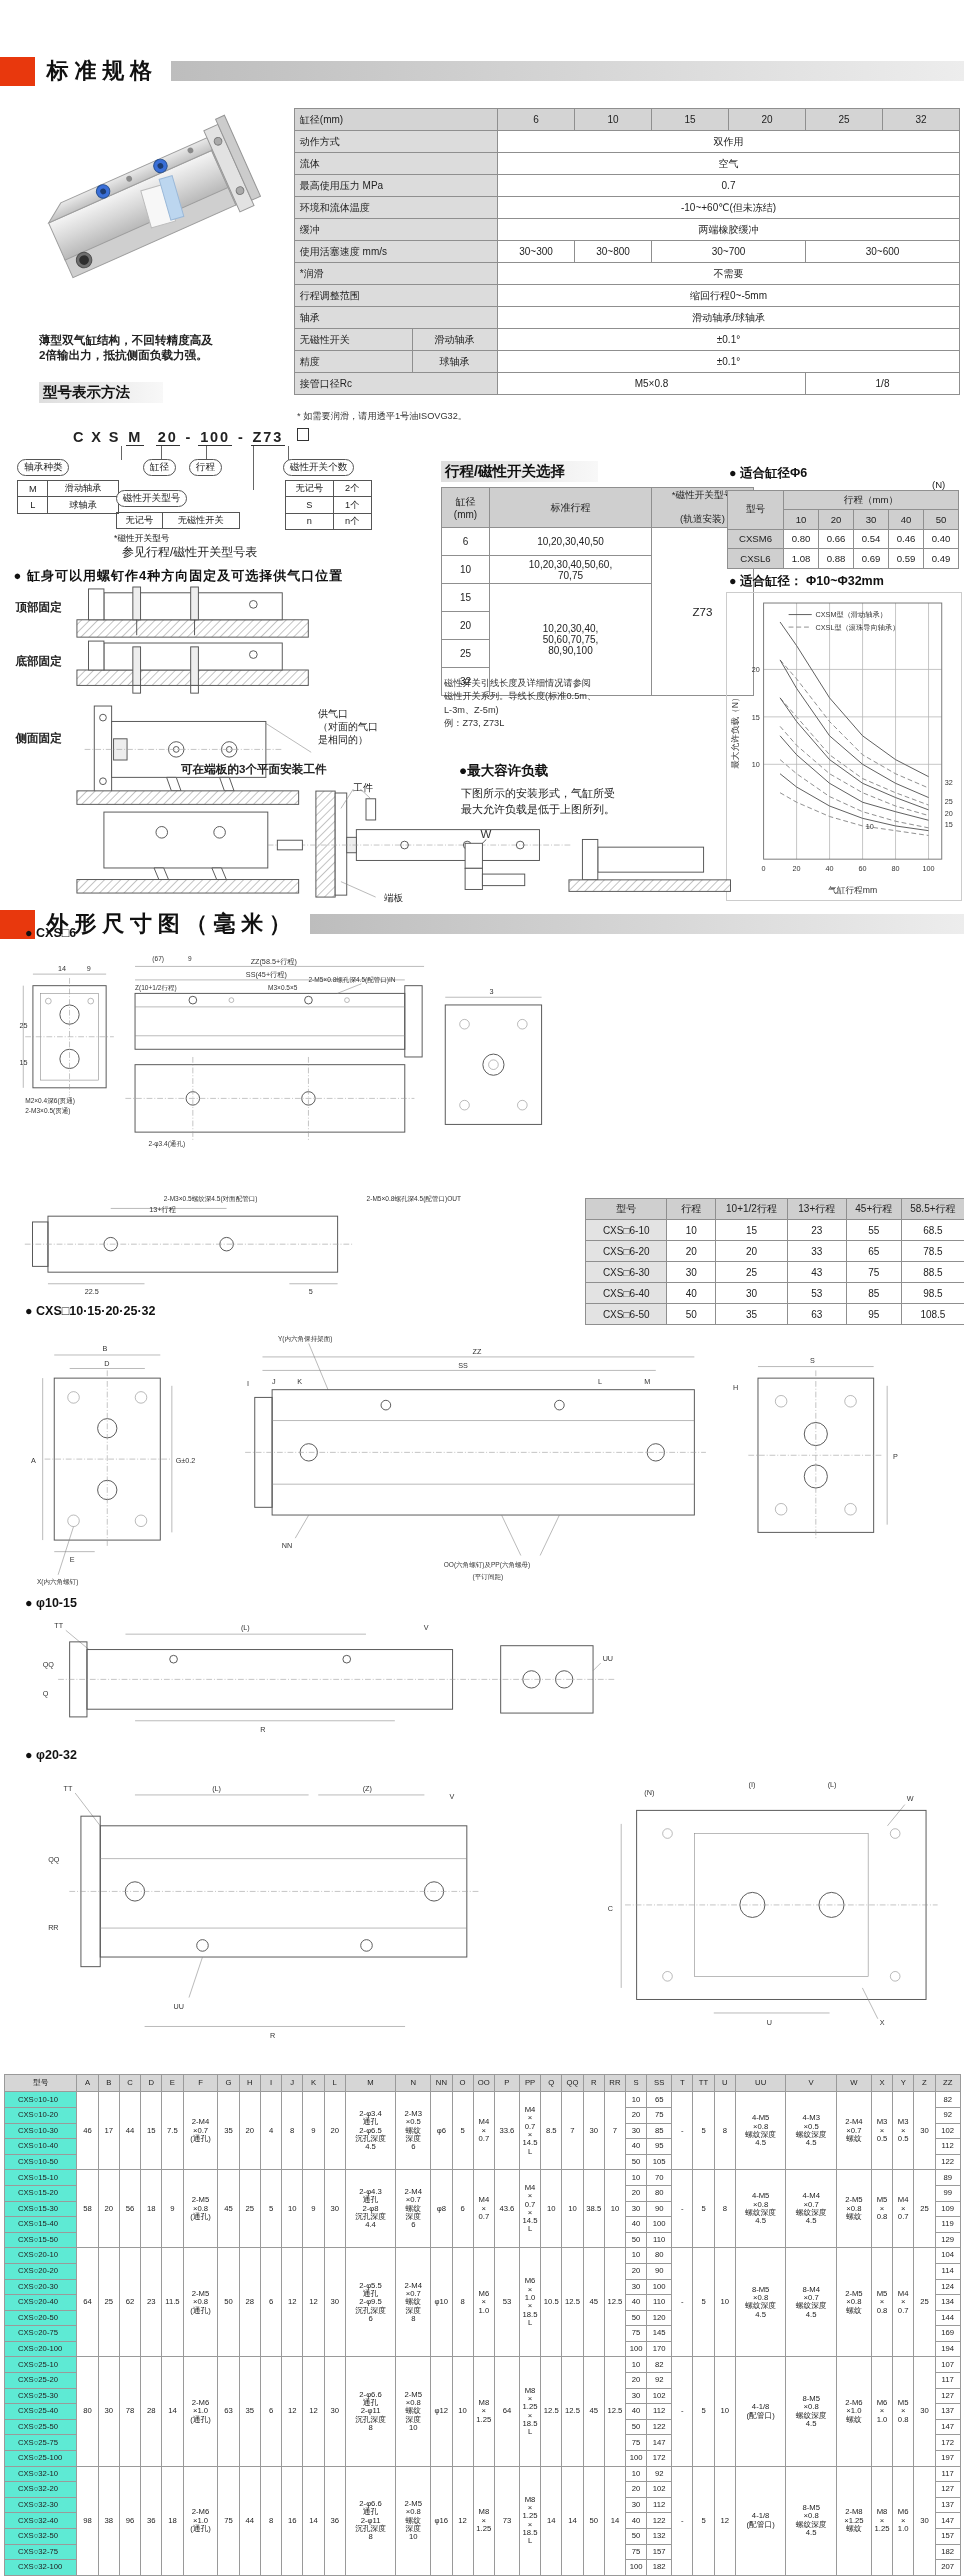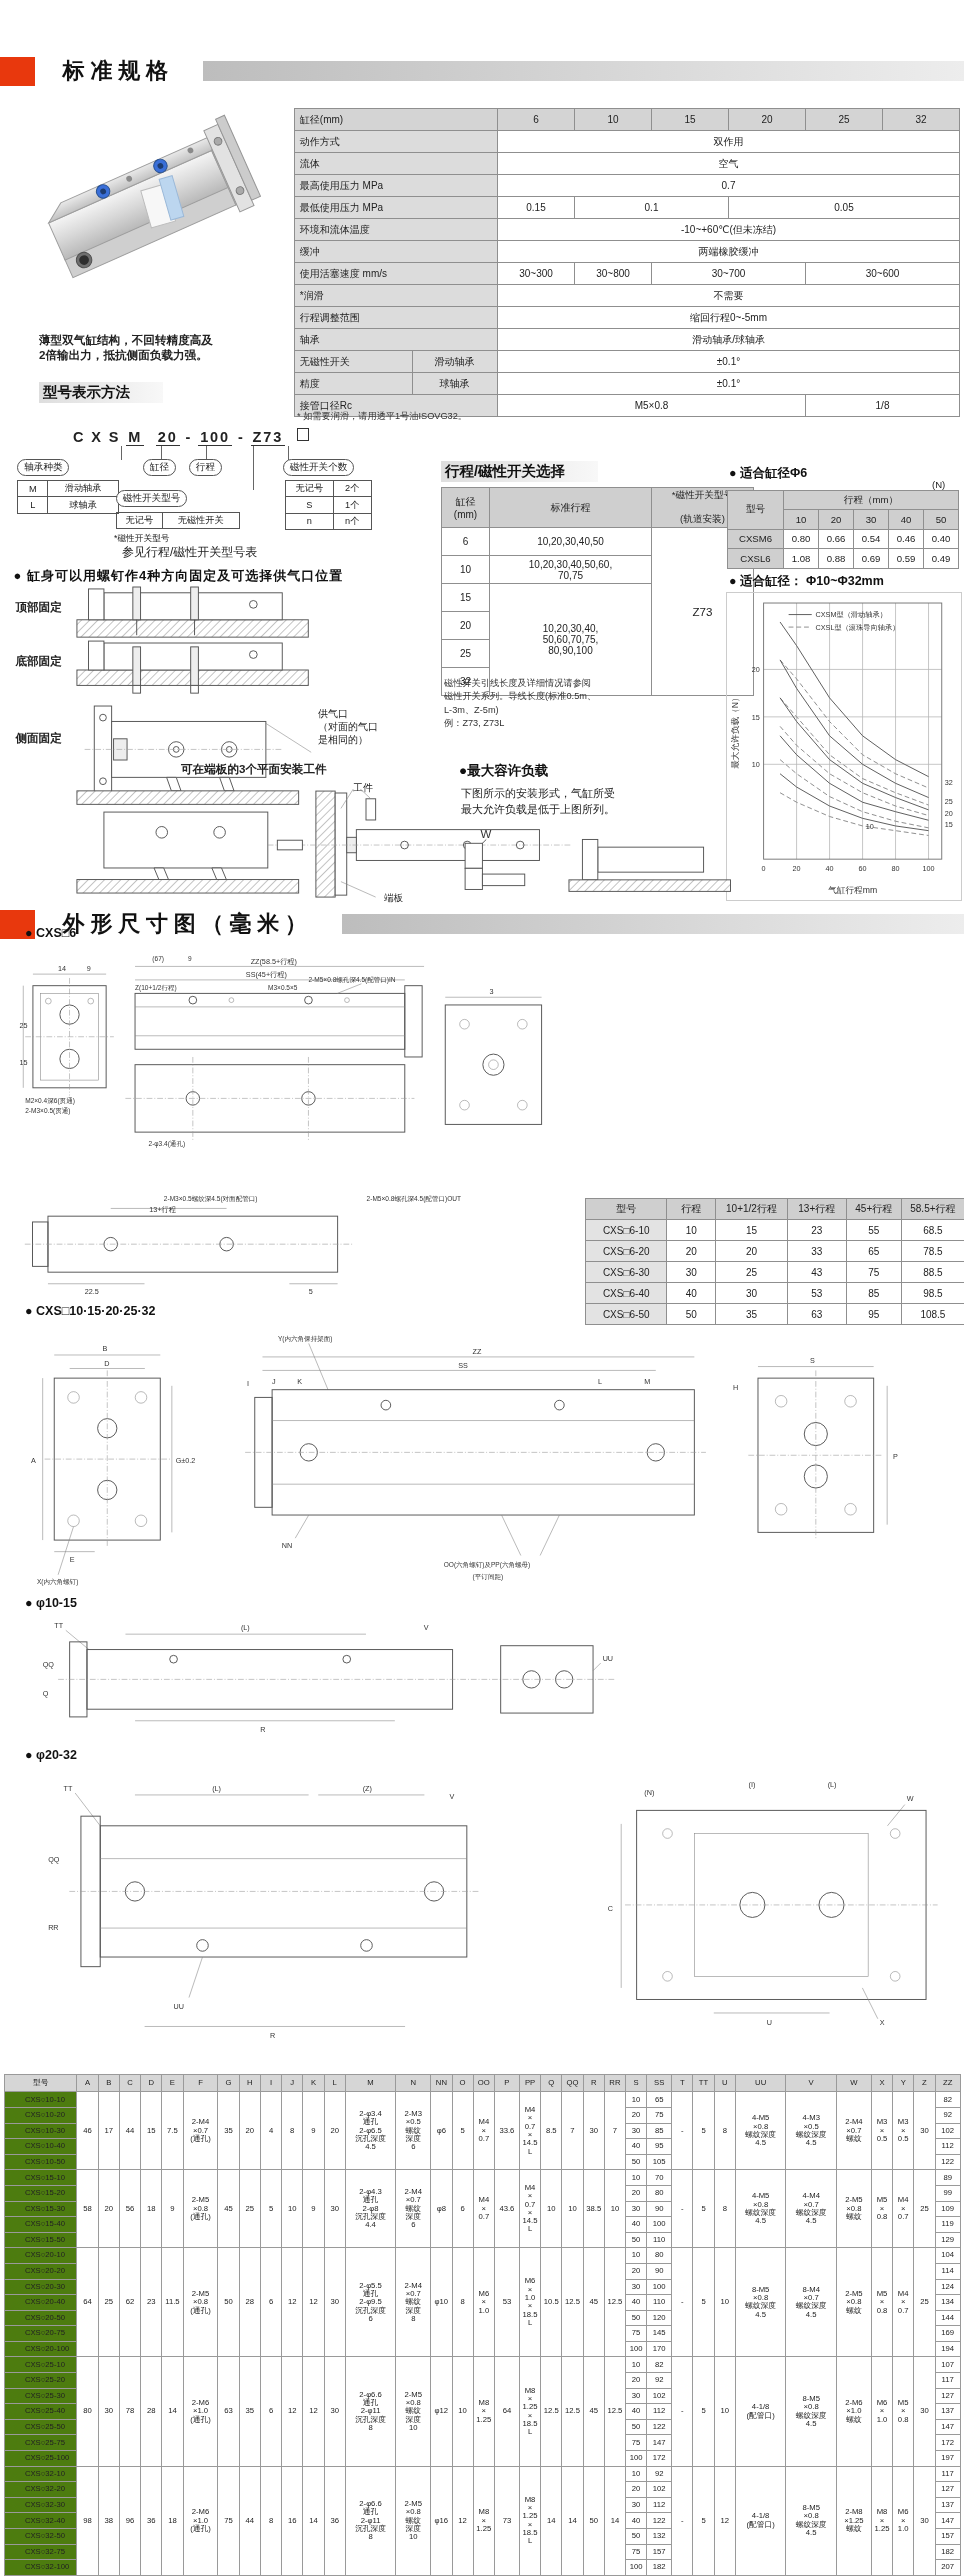--- a/index.html
+++ b/index.html
@@ -1,20 +1,20 @@
 <!DOCTYPE html>
 <html><head>
 <meta charset="utf-8">
 <style>
   html,body{margin:0;padding:0;background:#fff;}
   .page{position:relative;width:965px;height:2576px;background:#fff;overflow:hidden;
         font-family:"Liberation Sans","DejaVu Sans",sans-serif;color:#222;}
   .abs{position:absolute;}
   
-  .sec-hd{position:absolute;left:0;display:flex;align-items:center;width:965px;gap:16px;}
+  .sec-hd{position:absolute;left:0;display:flex;align-items:center;width:965px;}
   .redsq{width:35px;height:29px;background:#e8380d;flex:0 0 auto;}
   .sec-title{font-size:22px;font-weight:bold;letter-spacing:5.8px;margin:0 13.5px 0 11.6px;color:#111;white-space:nowrap;}
   .band{flex:1;height:20px;background:linear-gradient(to right,#bdbdbd,#ededed);}
   .sub{font-size:14.5px;font-weight:bold;color:#111;background:linear-gradient(to right,#dedede,#f8f8f8);padding:1px 33px 1px 3.9px;display:inline-block;white-space:nowrap;}
   .bullet-hd{font-size:12.5px;font-weight:bold;color:#111;white-space:nowrap;}
   .small-hd{font-size:11.6px;font-weight:bold;white-space:nowrap;}
   .pre{white-space:pre-line;}
   .note{font-size:9.2px;color:#333;}
   
   table{border-collapse:collapse;}
@@ -25,21 +25,21 @@
   .spec{width:666px;table-layout:fixed;}
   .spec td{height:19px;}
   .stroke td,.stroke th{height:25px;font-size:10px;}
   .stroke .bore{height:25px;}
   .fit6 td{height:16.4px;font-size:9.6px;}
   .cxs6t td{height:18px;font-size:10px;}
   .cxs6t .mod{background:#e3e3e3;}
   
   .dim td,.dim th{border:1px solid #9a9a9a;font-size:7.7px;padding:0 1px;text-align:center;line-height:1.08;color:#222;}
   .dim th{background:#d6d6d6;height:16.4px;font-weight:normal;}
-  .dim .mod{background:#4d7c0f;text-align:left;padding-left:20px;white-space:nowrap;}
+  .dim .mod{background:#5eead4;text-align:left;padding-left:13px;white-space:nowrap;}
   .dim tr{height:15.6px;}
   
   .dt{font-size:7.5px;fill:#333;}
   .dts{font-size:6.8px;fill:#333;}
   .dl{stroke:#555;stroke-width:1;fill:none;}
   .dlt{stroke:#888;stroke-width:0.6;fill:none;}
   .cl{stroke:#999;stroke-width:0.6;stroke-dasharray:6 2 1 2;fill:none;}
   .ct{font-size:7.5px;fill:#333;}
   .ctl{font-size:9px;fill:#333;}
   .bubble{position:absolute;border:1px solid #555;border-radius:9.6px;font-size:9.6px;padding:0 5.8px;line-height:14.5px;background:#fff;white-space:nowrap;}
@@ -122,26 +122,20 @@
             <td class="lbl" colspan="2">动作方式</td>
             <td colspan="6">双作用</td>
           </tr>
           <tr>
             <td class="lbl" colspan="2">流体</td>
             <td colspan="6">空气</td>
           </tr>
           <tr>
             <td class="lbl" colspan="2">最高使用压力 MPa</td>
             <td colspan="6">0.7</td>
-          </tr>
-          <tr>
-            <td class="lbl" colspan="2">最低使用压力 MPa</td>
-            <td colspan="1">0.15</td>
-            <td colspan="2">0.1</td>
-            <td colspan="3">0.05</td>
           </tr>
           <tr>
             <td class="lbl" colspan="2">环境和流体温度</td>
             <td colspan="6">-10~+60℃(但未冻结)</td>
           </tr>
           <tr>
             <td class="lbl" colspan="2">缓冲</td>
             <td colspan="6">两端橡胶缓冲</td>
           </tr>
           <tr>

